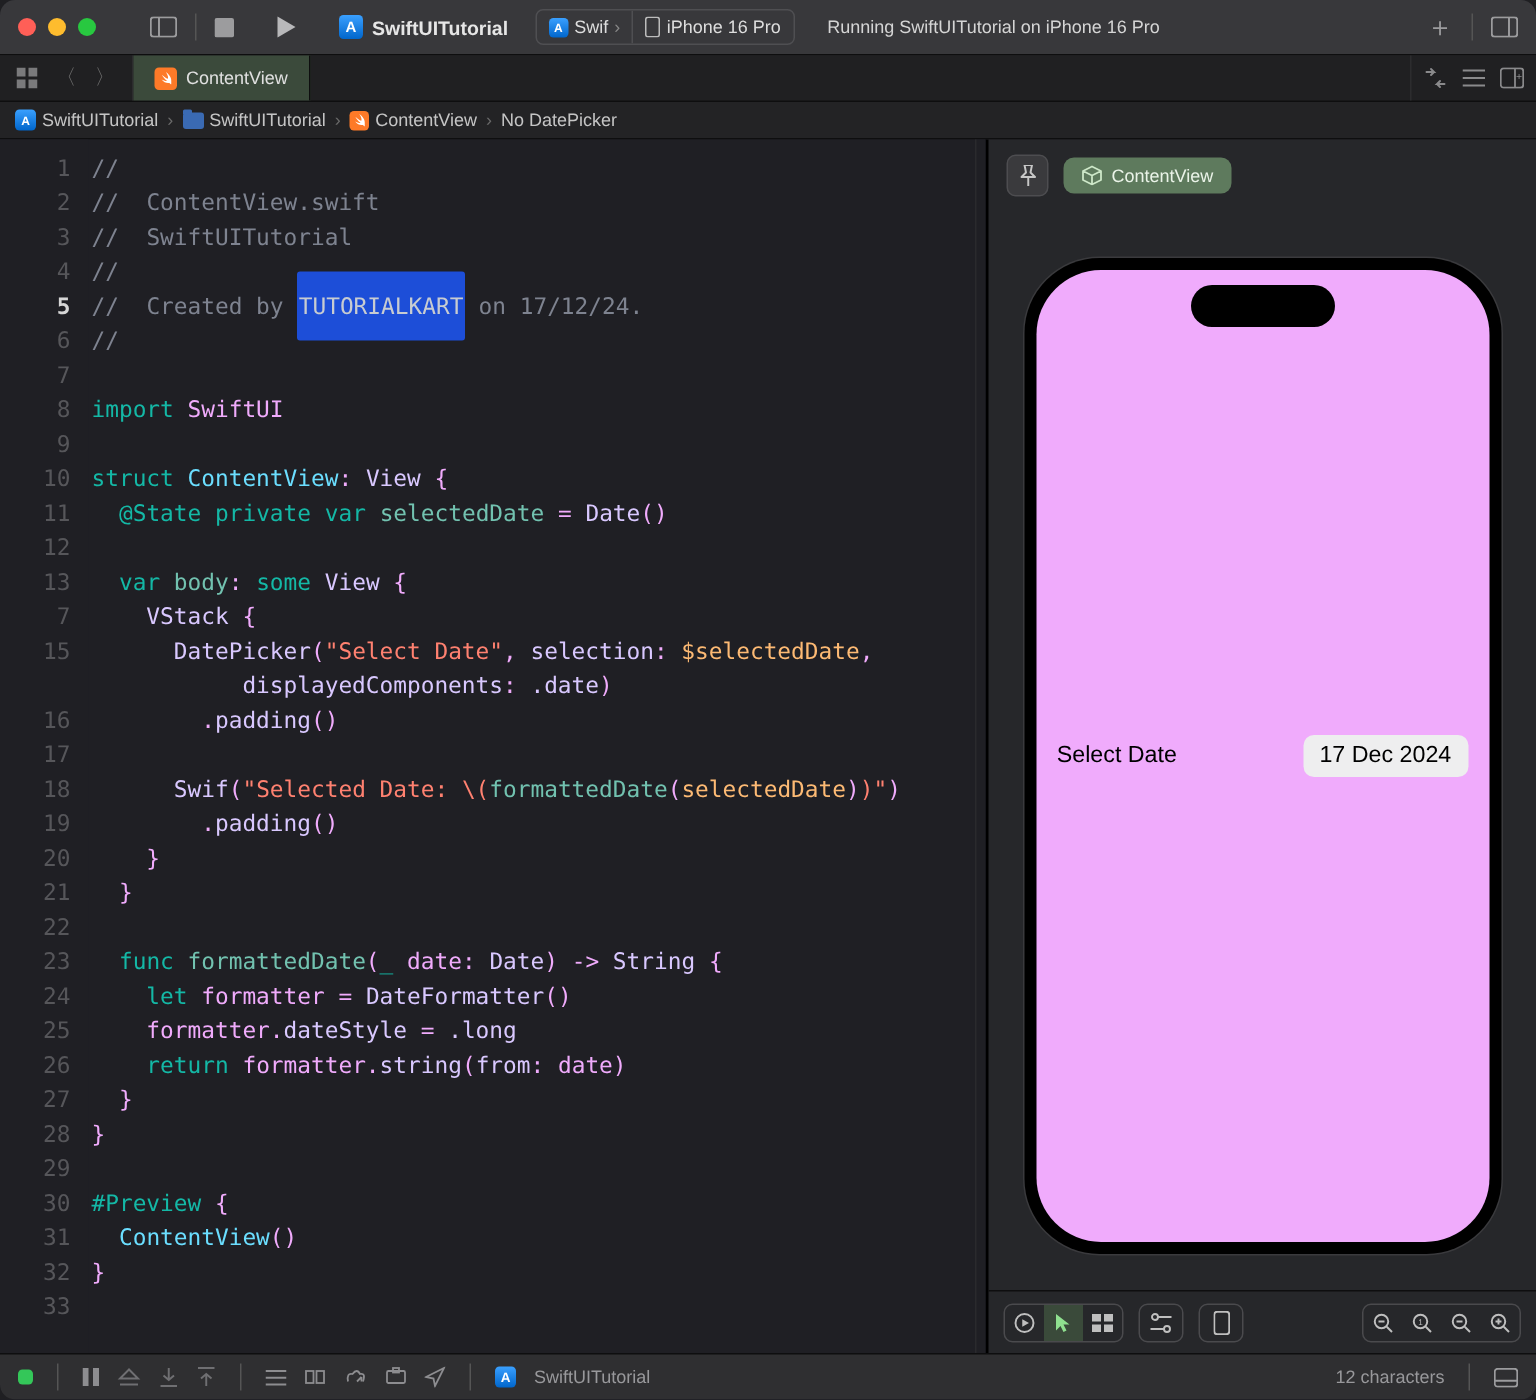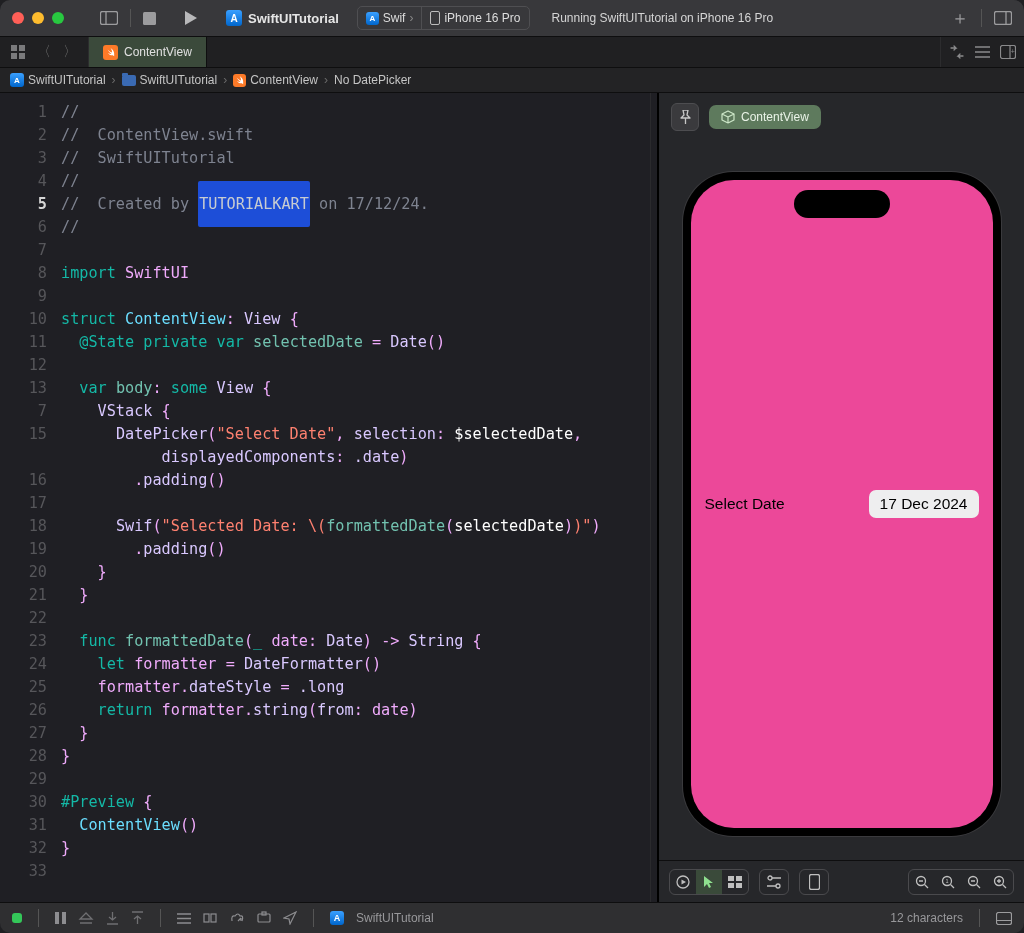--- a/index.html
+++ b/index.html
@@ -111,21 +111,21 @@
   width:7px;
   background:#1f1f24;
   border-left:1px solid #2a2a2d;
 }
 .code .com { color:#7e8390; }
 .code .kw  { color:#14b8a6; }
 .code .type{ color:#6bdeff; }
 .code .typeP{ color:#d9c8ff; }
 .code .id  { color:#f0abfc; }
 .code .func{ color:#72c2b0; }
-.code .prop{ color:#ffffff; }
+.code .prop{ color:#fdba74; }
 .code .str { color:#ff8170; }
 .code .meth{ color:#d9c8ff; }
 .hlname { background:#1d4ed8; padding:14px 1px; border-radius:2px; color:#c8ccd1;}
 
 .preview {
   flex:1;
   background:#26272a;
   display:flex;
   flex-direction:column;
   border-left:1px solid #000;
@@ -165,21 +165,21 @@
   width:318px;
   height:664px;
   background:#000;
   border-radius:50px;
   padding:8px;
   box-shadow:0 0 0 1px #3a3a3d;
   margin-top:6px;
 }
 .phone-screen {
   width:100%; height:100%;
-  background:#ec4899;
+  background:#f0abfc;
   border-radius:43px;
   position:relative;
   display:flex;
   flex-direction:column;
   align-items:center;
   justify-content:center;
   overflow:hidden;
 }
 .dynamic-island {
   position:absolute;

